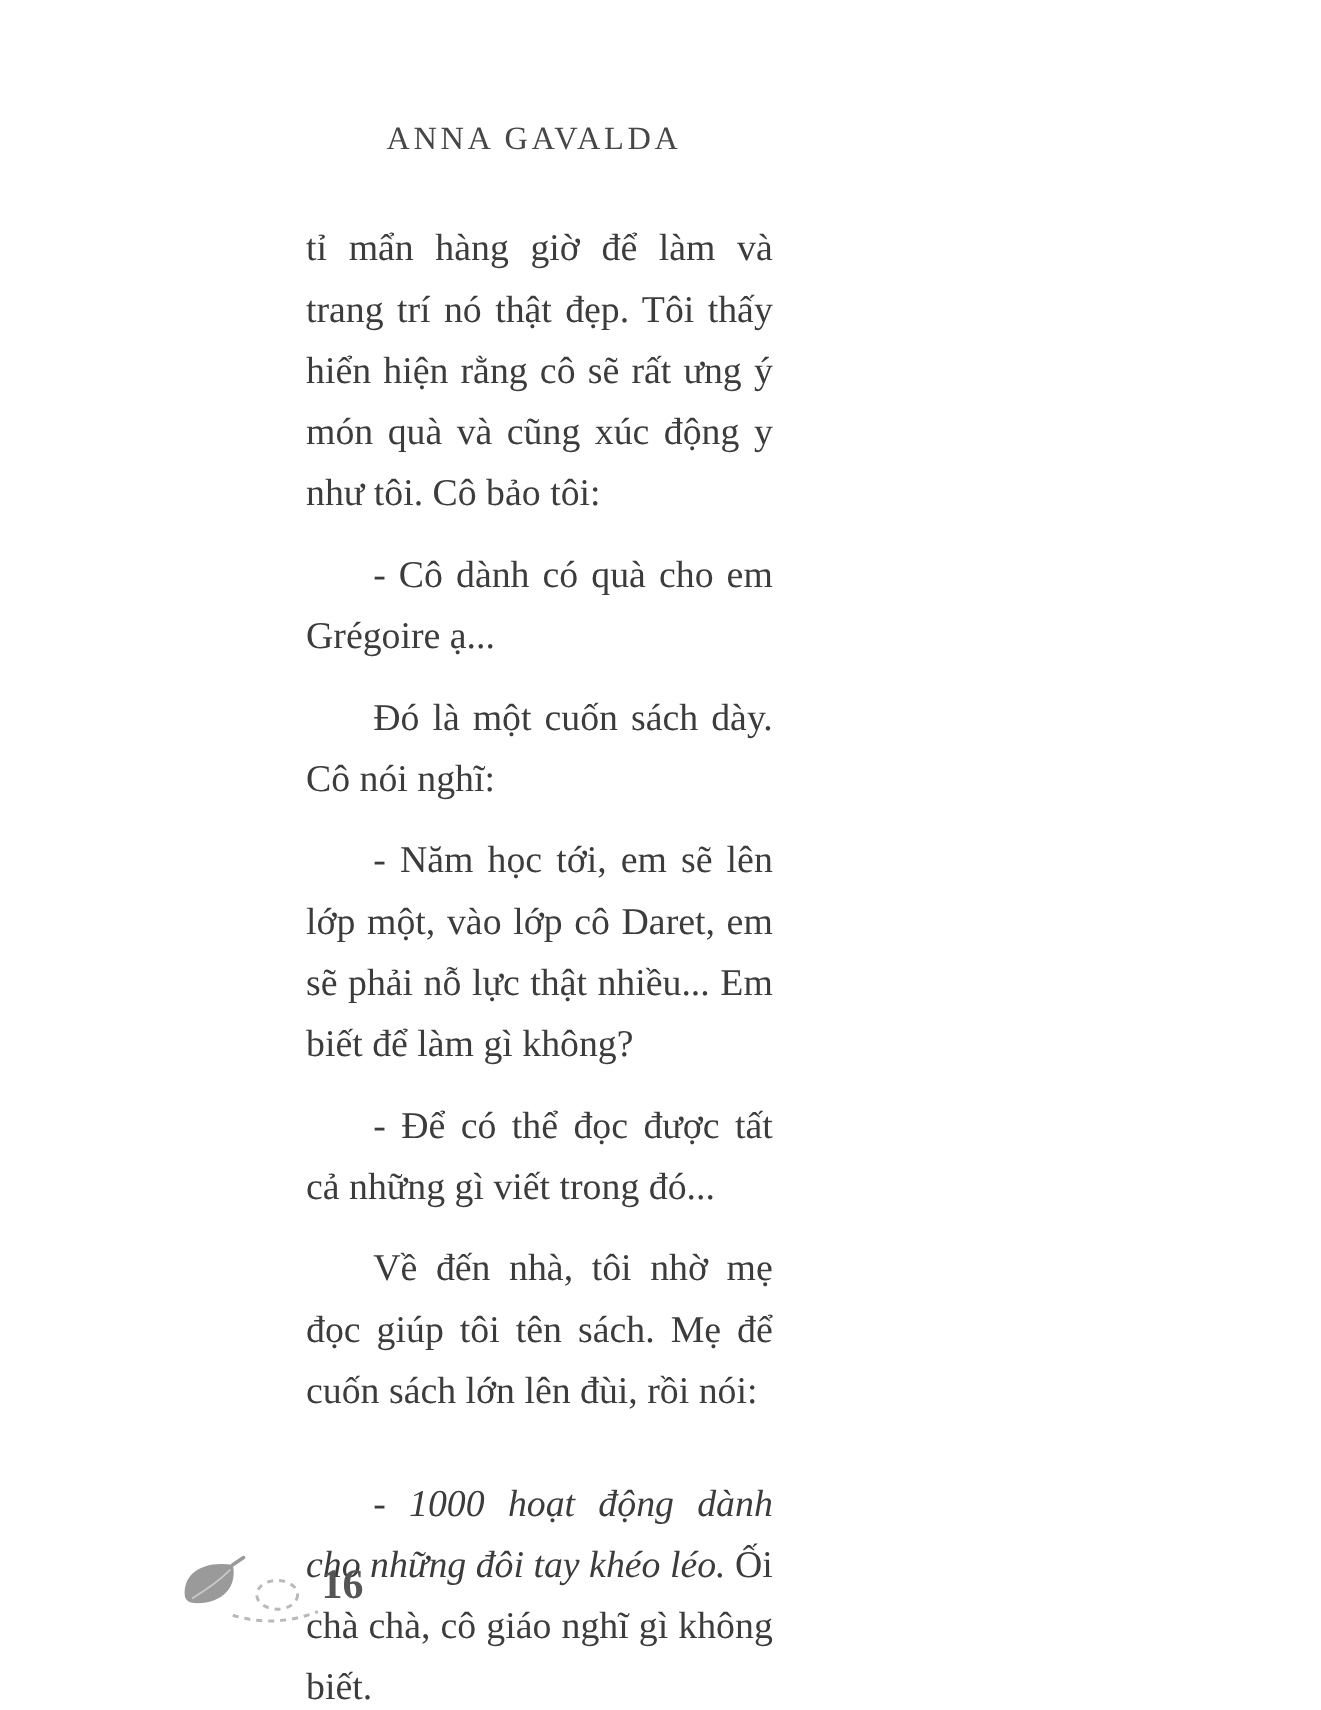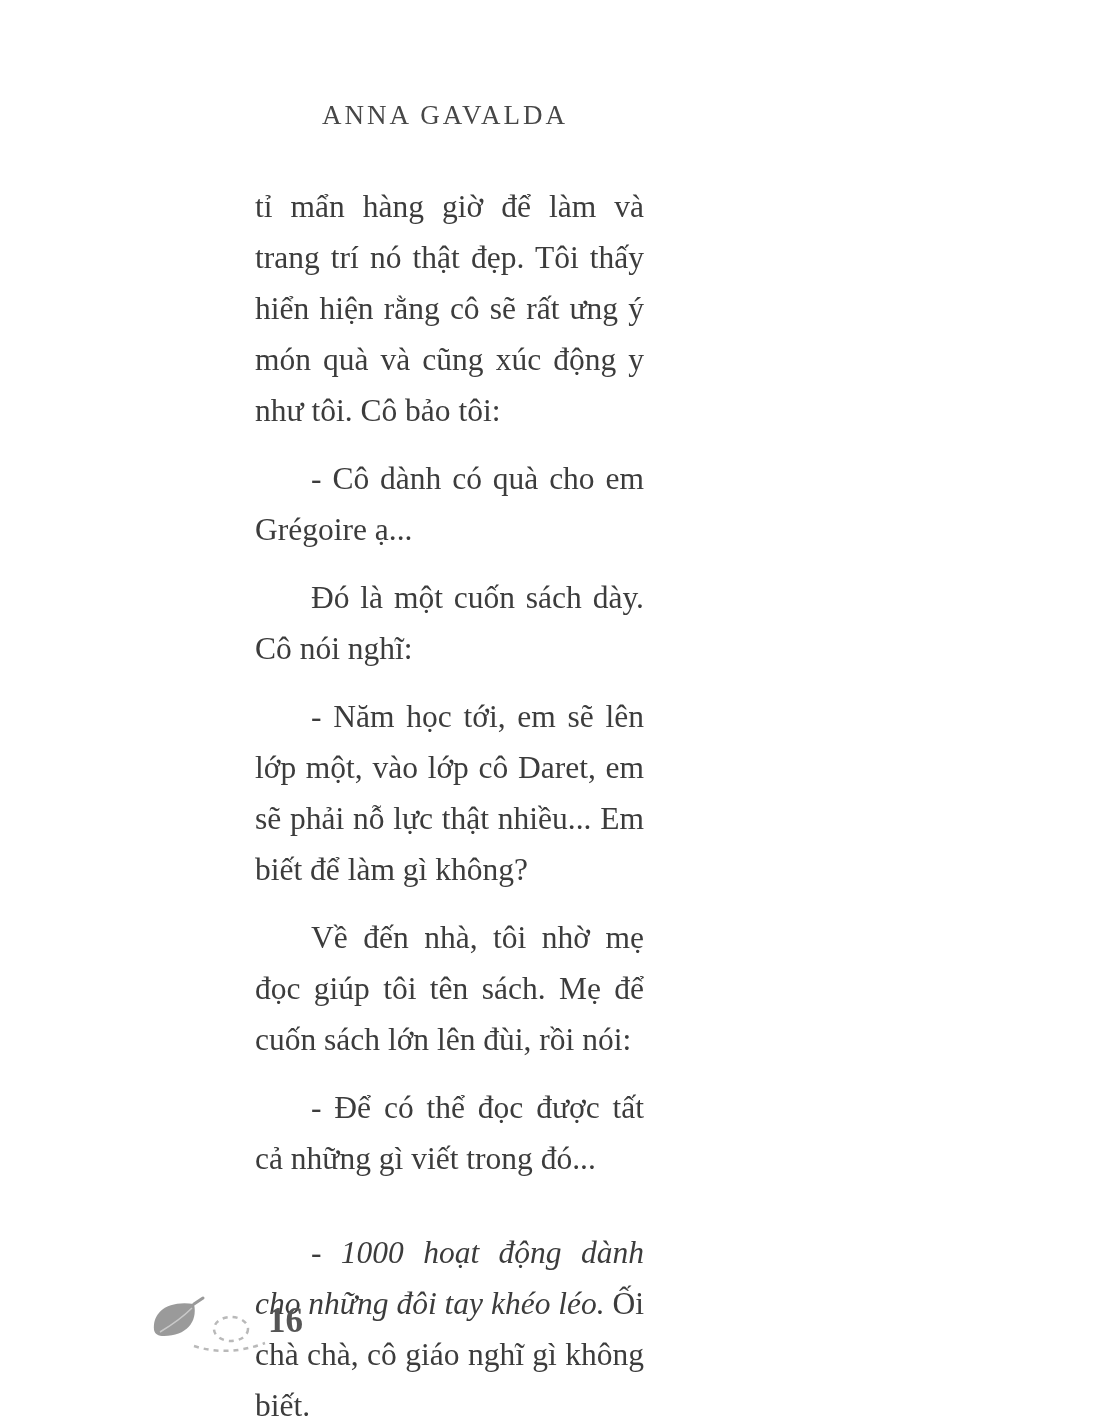--- a/index.html
+++ b/index.html
@@ -50,22 +50,22 @@
 
 <div class="page">
 
   <div class="header">ANNA GAVALDA</div>
 
   <div class="content" id="paragraphs">
       <p class=""><span class="">tỉ mẩn hàng giờ để làm và trang trí nó thật đẹp. Tôi thấy hiển hiện rằng cô sẽ rất ưng ý món quà và cũng xúc động y như tôi. Cô bảo tôi:</span></p>
       <p class="indent"><span class="">- Cô dành có quà cho em Grégoire ạ...</span></p>
       <p class="indent"><span class="">Đó là một cuốn sách dày. Cô nói nghĩ:</span></p>
       <p class="indent"><span class="">- Năm học tới, em sẽ lên lớp một, vào lớp cô Daret, em sẽ phải nỗ lực thật nhiều... Em biết để làm gì không?</span></p>
+      <p class="indent"><span class="">- Để có thể đọc được tất cả những gì viết trong đó...</span></p>
       <p class="indent"><span class="">Về đến nhà, tôi nhờ mẹ đọc giúp tôi tên sách. Mẹ để cuốn sách lớn lên đùi, rồi nói:</span></p>
-      <p class="indent"><span class="">- Để có thể đọc được tất cả những gì viết trong đó...</span></p>
       <p class="indent space-before"><span class="italic">- 1000 hoạt động dành cho những đôi tay khéo léo.</span><span class=""> Ối chà chà, cô giáo nghĩ gì không biết.</span></p>
     </div>
 
   <div class="footer">
     <svg width="118" height="58" viewBox="0 0 118 58" aria-hidden="true">
       <path d="M6 34 C4 16 20 4 46 8 C50 26 38 40 16 40 C10 40 7 38 6 34 Z" fill="#9a9a9a"></path>
       <path d="M46 8 L55 2" stroke="#9a9a9a" stroke-width="3" fill="none" stroke-linecap="round"></path>
       <path d="M12 36 C22 30 34 22 44 12" stroke="#c9c9c9" stroke-width="1.5" fill="none"></path>
       <ellipse cx="83" cy="33" rx="17" ry="12" fill="none" stroke="#b9b9b9" stroke-width="2.5" stroke-dasharray="5 5"></ellipse>
       <path d="M46 50 Q80 61 117 47" fill="none" stroke="#b9b9b9" stroke-width="2.5" stroke-dasharray="5 5"></path>

